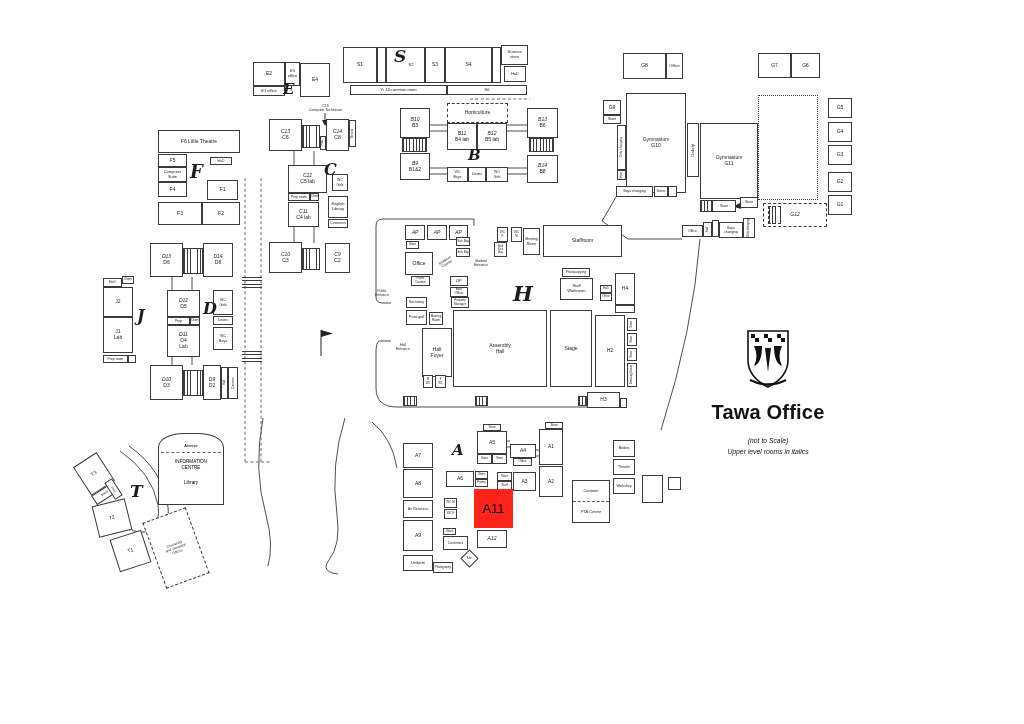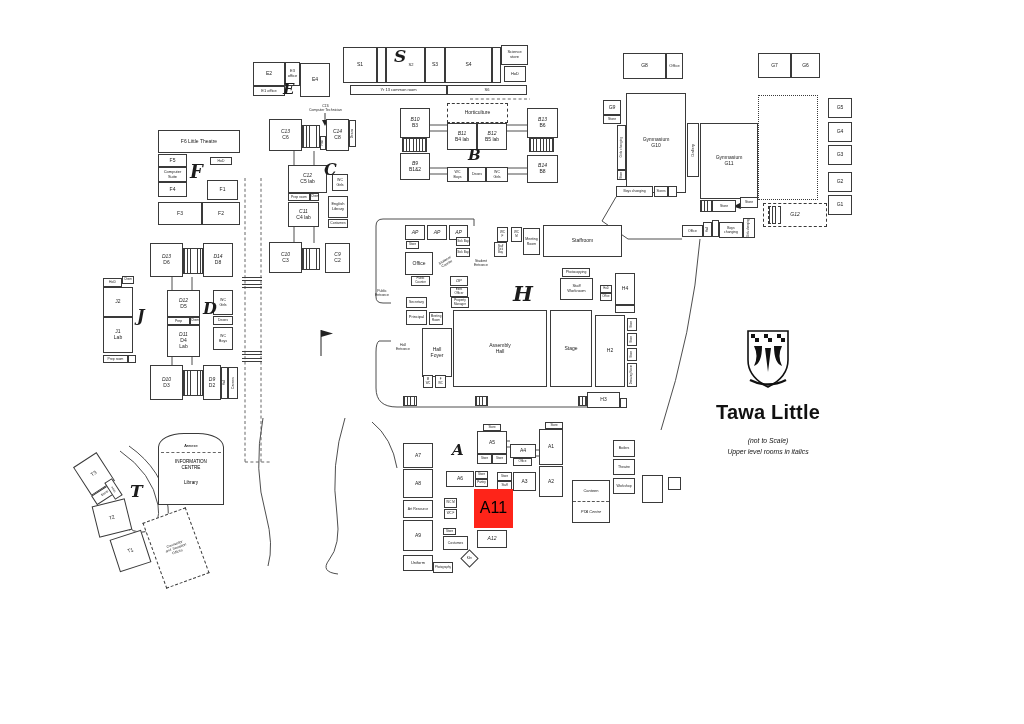--- a/index.html
+++ b/index.html
@@ -8,21 +8,21 @@
   svg.paths{position:absolute;left:0;top:0;}
   .room{position:absolute;box-sizing:border-box;border:0.8px solid #3a3a3a;background:#fff;
         display:flex;flex-direction:column;align-items:center;justify-content:center;
         text-align:center;font-size:5px;line-height:1.18;color:#1c1c1c;z-index:2;}
   .room .ln{width:100%;}
   .nb{border:none !important;background:transparent !important;}
   .stairs{background:repeating-linear-gradient(90deg,#3d3d3d 0,#3d3d3d 0.9px,#fff 0.9px,#fff 3.2px);}
   .zebra{border:none;background:repeating-linear-gradient(180deg,#3d3d3d 0,#3d3d3d 1px,transparent 1px,transparent 3.4px);z-index:3;}
   .dashed{border-style:dashed;}
   .dotted{border-style:dotted;border-width:1px;}
-  .red{border:none;color:#000;font-size:16px;z-index:4;}
+  .red{border:none;color:#000;font-size:13px;z-index:4;}
   .italic{font-style:italic;}
   .it{font-style:italic;}
   .vert .ln{writing-mode:vertical-rl;transform:rotate(180deg);width:auto;}
   .vert{flex-direction:row;}
   .diamond{transform:rotate(45deg);}
   .diamond .ln{transform:rotate(-45deg);}
   .split .seg{flex:1;width:100%;display:flex;align-items:center;justify-content:center;}
   .split .seg+.seg{border-top:1px dashed #555;font-style:italic;}
   .blockletter{position:absolute;font-family:"DejaVu Serif",serif;font-style:italic;
                font-weight:bold;color:#1c1c1c;z-index:5;line-height:1;}
@@ -684,21 +684,21 @@
         <rect x="19" y="4" width="4" height="4"></rect>
           <rect x="23" y="8" width="4" height="4"></rect>
         <rect x="32" y="4" width="4" height="4"></rect>
           <rect x="36" y="8" width="4" height="4"></rect>
         <path d="M9,16 q5,10 0,20 q8,-3 8,-20 Z"></path>
         <path d="M37,16 q-5,10 0,20 q-8,-3 -8,-20 Z"></path>
         <path d="M20,18 h6 l-3,24 Z"></path>
       </g>
       <path d="M5,50 q18,9 36,0" fill="none" stroke="#111" stroke-width="2.4"></path>
     </svg>
-    <div class="title">Tawa Little</div>
+    <div class="title">Tawa Office</div>
     <div class="note">
       <div>(not to Scale)</div>
       <div>Upper level rooms in italics</div>
     </div>
   </div>
 
 <div class="blockletter" style="left: 283px; top: 82px; font-size: 15px;">E</div>
     <div class="blockletter" style="left: 394px; top: 48px; font-size: 17px;">S</div>
     <div class="blockletter" style="left: 324px; top: 162px; font-size: 16px;">C</div>
     <div class="blockletter" style="left: 190px; top: 163px; font-size: 18px;">F</div>

